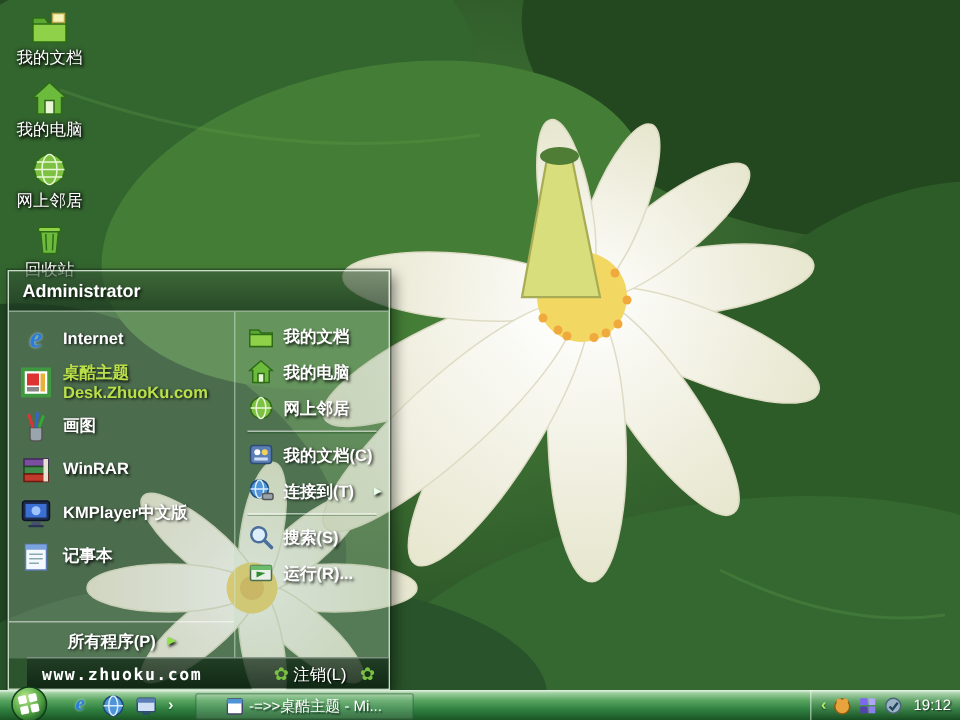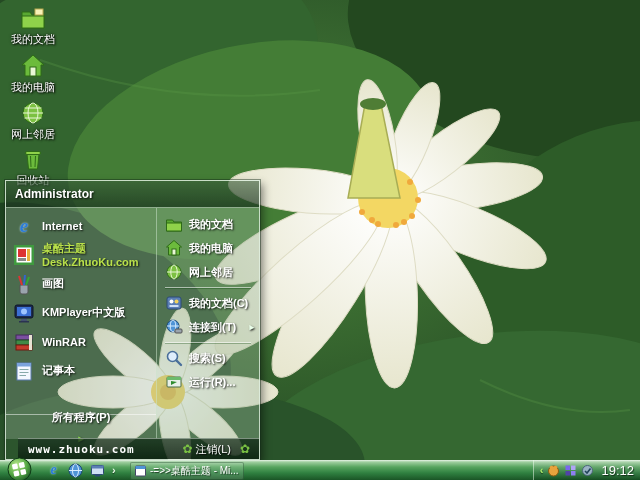--- a/index.html
+++ b/index.html
@@ -24,21 +24,21 @@
   .sm-body{position:absolute;top:27px;bottom:20px;left:0;right:0;display:flex;}
   .sm-left{width:150px;display:flex;flex-direction:column;padding-top:3px;
     background:rgba(240,250,240,.20);border-right:1px solid rgba(200,225,200,.55);}
   .sm-item{height:29px;display:flex;align-items:center;gap:7px;padding-left:7px;
     color:#fff;font-size:11px;font-weight:bold;text-shadow:1px 1px 2px rgba(0,0,0,.85);cursor:pointer;}
   .sm-item .mi{width:22px;height:22px;flex:0 0 22px;}
   .sm-item.accent .txt{color:#b9e04a;}
   .sm-left .spacer{flex:1;}
   .sm-allprog{height:24px;border-top:1px solid rgba(255,255,255,.5);display:flex;align-items:center;
     justify-content:center;gap:8px;color:#fff;font-size:11px;font-weight:bold;
-    text-shadow:1px 1px 2px rgba(0,0,0,.85);cursor:pointer;flex-direction:column;}
+    text-shadow:1px 1px 2px rgba(0,0,0,.85);cursor:pointer;}
   .sm-allprog .arr{color:#8fe04a;font-size:10px;}
   .sm-right{flex:1;display:flex;flex-direction:column;padding-top:4px;
     background:rgba(205,230,205,.26);}
   .sm-ritem{position:relative;height:24px;display:flex;align-items:center;gap:6px;padding-left:8px;
     color:#fff;font-size:11px;font-weight:bold;text-shadow:1px 1px 2px rgba(0,0,0,.85);cursor:pointer;}
   .sm-ritem .mi{width:18px;height:18px;flex:0 0 18px;}
   .sm-ritem .subarr{position:absolute;right:5px;color:#eaffea;font-size:9px;}
   .sm-rsep{height:1px;margin:3px 8px;background:rgba(255,255,255,.55);box-shadow:0 1px 0 rgba(0,60,0,.3);}
   .sm-footer{position:absolute;bottom:0;left:12px;right:0;height:20px;display:flex;align-items:center;
     background:linear-gradient(to bottom,rgba(30,55,35,.78),rgba(10,30,15,.82));
@@ -51,30 +51,30 @@
 
   
   .taskbar{position:absolute;left:0;top:460px;width:640px;height:20px;
     background:linear-gradient(to bottom,#e9f4e9 0%,#9fcf9f 8%,#57a45f 30%,#2f8040 60%,#1c5c29 88%,#124categorical 100%);
     background:linear-gradient(to bottom,#e9f4e9 0%,#9fcf9f 10%,#57a45f 35%,#2f8040 65%,#1a5526 100%);}
   .start-orb{position:absolute;left:7px;top:-3px;width:25px;height:25px;cursor:pointer;}
   .qlaunch{position:absolute;left:42px;top:0;height:20px;display:flex;align-items:center;gap:7px;padding-left:4px;}
   .ql-icon{width:15px;height:15px;cursor:pointer;display:flex;align-items:center;justify-content:center;}
   .ql-chev{color:#eaffea;font-size:11px;font-weight:bold;cursor:pointer;text-shadow:0 1px 1px rgba(0,0,0,.5);}
   .taskbtn{position:absolute;left:130px;top:2px;width:104px;height:16px;display:flex;align-items:center;gap:4px;
-    padding:0 4px;background:rgba(255,255,255,.14);border:1px solid rgba(10,50,20,.35);border-radius:2px;
+    padding:0 20px;background:rgba(255,255,255,.14);border:1px solid rgba(10,50,20,.35);border-radius:2px;
     color:#fff;font-size:10px;cursor:pointer;overflow:hidden;white-space:nowrap;
     text-shadow:1px 1px 1px rgba(0,0,0,.6);}
   .taskbtn .tbi{width:11px;height:12px;flex:0 0 11px;}
   .tray{position:absolute;right:0;top:0;height:20px;display:flex;align-items:center;gap:4px;padding:0 6px 0 6px;
     background:linear-gradient(to bottom,rgba(255,255,255,.18),rgba(0,40,10,.18));
     border-left:1px solid rgba(240,255,240,.5);}
   .tray-chev{color:#aef06a;font-size:11px;font-weight:bold;cursor:pointer;text-shadow:0 1px 1px rgba(0,0,0,.6);}
   .tray-ic{width:13px;height:13px;cursor:pointer;}
-  .clock{color:#fff;font-size:13px;margin-left:3px;text-shadow:1px 1px 1px rgba(0,0,0,.6);}
+  .clock{color:#fff;font-size:10px;margin-left:3px;text-shadow:1px 1px 1px rgba(0,0,0,.6);}
 
   .eglyph{font-family:"Liberation Serif",serif;font-style:italic;font-weight:bold;
     color:#2b7cd8;text-shadow:0 0 2px #bfe0ff;}
 </style>
 </head>
 <body>
 
 <div class="screen">
 
   <svg class="wallpaper" viewBox="0 0 640 480" preserveAspectRatio="none">
@@ -208,36 +208,36 @@
           <svg class="mi" viewBox="0 0 22 22">
             <path d="M7 12 h8 v7 a2 2 0 0 1 -2 2 h-4 a2 2 0 0 1 -2 -2 z" fill="#9aa4ad" stroke="#555"></path>
             <line x1="9" y1="12" x2="6" y2="3" stroke="#d33" stroke-width="2"></line>
             <line x1="11" y1="12" x2="12" y2="2" stroke="#36c" stroke-width="2"></line>
             <line x1="13" y1="12" x2="16" y2="4" stroke="#3a3" stroke-width="2"></line>
           </svg>
           <span class="txt">画图</span>
         </div>
         <div class="sm-item">
           <svg class="mi" viewBox="0 0 22 22">
+            <rect x="3" y="4" width="16" height="5" fill="#7a4fa0" stroke="#43265e"></rect>
+            <rect x="3" y="9" width="16" height="5" fill="#3f8a46" stroke="#1f4a24"></rect>
+            <rect x="3" y="14" width="16" height="5" fill="#c23a2b" stroke="#6e190e"></rect>
+            <rect x="16" y="4" width="3" height="15" fill="#e8e2d2"></rect>
+          </svg>
+          <span class="txt">WinRAR</span>
+        </div>
+        <div class="sm-item">
+          <svg class="mi" viewBox="0 0 22 22">
             <rect x="2" y="3" width="18" height="13" rx="2" fill="#1d2b4f" stroke="#0c1428"></rect>
             <rect x="4" y="5" width="14" height="9" fill="#3b6fd4"></rect>
             <circle cx="11" cy="9.5" r="3" fill="#9ec4ff"></circle>
             <rect x="8" y="17" width="6" height="2" fill="#44506e"></rect>
             <rect x="6" y="19" width="10" height="1.5" fill="#2a3350"></rect>
           </svg>
           <span class="txt">KMPlayer中文版</span>
-        </div>
-        <div class="sm-item">
-          <svg class="mi" viewBox="0 0 22 22">
-            <rect x="3" y="4" width="16" height="5" fill="#7a4fa0" stroke="#43265e"></rect>
-            <rect x="3" y="9" width="16" height="5" fill="#3f8a46" stroke="#1f4a24"></rect>
-            <rect x="3" y="14" width="16" height="5" fill="#c23a2b" stroke="#6e190e"></rect>
-            <rect x="16" y="4" width="3" height="15" fill="#e8e2d2"></rect>
-          </svg>
-          <span class="txt">WinRAR</span>
         </div>
         <div class="sm-item">
           <svg class="mi" viewBox="0 0 22 22">
             <rect x="4" y="3" width="14" height="17" fill="#f4f8ff" stroke="#5a7bb0"></rect>
             <rect x="4" y="3" width="14" height="3.5" fill="#7ba3dd"></rect>
             <line x1="6.5" y1="9.5" x2="15.5" y2="9.5" stroke="#8aa"></line>
             <line x1="6.5" y1="12.5" x2="15.5" y2="12.5" stroke="#8aa"></line>
             <line x1="6.5" y1="15.5" x2="13" y2="15.5" stroke="#8aa"></line>
           </svg>
           <span class="txt">记事本</span>

